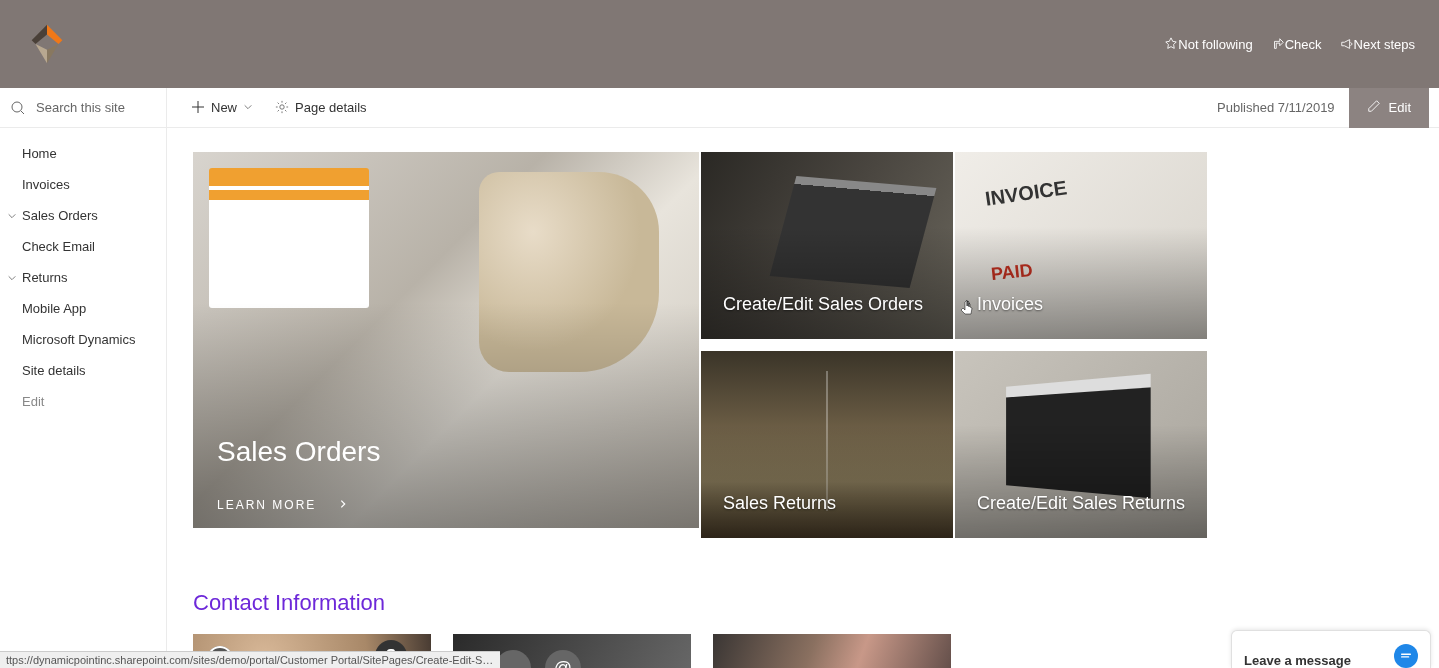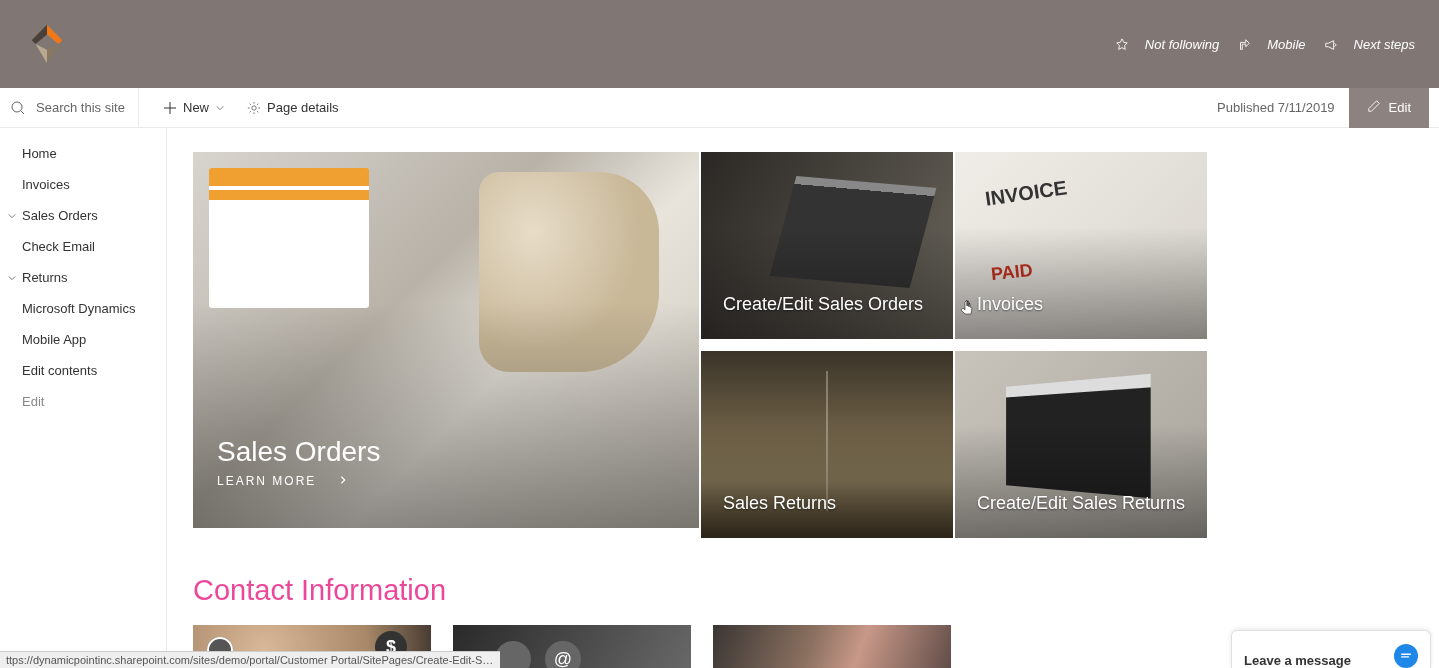--- a/index.html
+++ b/index.html
@@ -5,31 +5,31 @@
 * { box-sizing: border-box; margin: 0; padding: 0; }
 body { font-family: "Segoe UI", Arial, sans-serif; font-size: 14px; color: #333; background: #fff; width: 1439px; }
 
 
 .site-header { background: #807774; height: 88px; display: flex; align-items: center; padding: 0 24px; color: #fff; }
 .logo { width: 46px; height: 46px; margin-right: 22px; position: relative; }
 .logo svg { width: 100%; height: 100%; }
 .site-title { font-size: 24px; font-weight: 300; color: #fff; }
 .header-spacer { flex: 1; }
 .header-actions { display: flex; gap: 18px; align-items: center; font-size: 13px; color: #fff; }
-.header-action { display: flex; align-items: flex-end; gap: 16px; cursor: pointer; font-style: italic; }
+.header-action { display: flex; align-items: flex-start; gap: 0; cursor: pointer; }
 .header-action .icon { width: 14px; height: 14px; display: inline-flex; align-items: center; justify-content: center; }
 
 
 .cmd-bar { height: 40px; border-bottom: 1px solid #ebebeb; display: flex; align-items: center; padding: 0 10px 0 0; background: #fff; }
-.search-box { width: 139px; display: flex; align-items: center; padding: 0 10px; height: 100%; color: #666; border-right: 1px solid #ebebeb; }
+.search-box { width: 167px; display: flex; align-items: center; padding: 0 10px; height: 100%; color: #666; border-right: 1px solid #ebebeb; }
 .search-box .icon { margin-right: 10px; width: 16px; height: 16px; }
 .search-input { border: none; outline: none; font-size: 13px; color: #333; width: 100%; }
 .search-input::placeholder { color: #666; }
 .cmd-buttons { display: flex; align-items: center; gap: 18px; padding-left: 24px; height: 100%; }
-.cmd-btn { display: flex; align-items: flex-end; gap: 6px; font-size: 13px; color: #333; cursor: pointer; }
+.cmd-btn { display: flex; align-items: flex-start; gap: 6px; font-size: 13px; color: #333; cursor: pointer; }
 .cmd-btn .icon { width: 14px; height: 14px; }
 .cmd-spacer { flex: 1; }
 .publish-info { font-size: 13px; color: #666; padding-right: 14px; margin-left: 44px; }
 .edit-btn { background: #8c8381; color: #fff; height: 40px; display: flex; align-items: center; gap: 8px; padding: 0 18px; cursor: pointer; font-size: 13px; }
 
 
 .main-wrap { display: flex; }
 .sidebar { width: 167px; border-right: 1px solid #ebebeb; padding-top: 10px; min-height: 540px; }
 .nav-item { padding: 8px 10px 8px 22px; font-size: 13px; color: #333; cursor: pointer; display: flex; align-items: center; }
 .nav-item.has-chevron { padding-left: 6px; }
@@ -39,23 +39,23 @@
 .content { flex: 1; padding: 24px 24px 24px 26px; }
 .tiles { display: flex; gap: 2px; }
 .tile-large { width: 506px; height: 376px; position: relative; color: #fff; overflow: hidden; cursor: pointer; }
 .tile-col { display: flex; flex-direction: column; gap: 12px; }
 .tile-row { display: flex; gap: 2px; }
 .tile { width: 252px; height: 187px; position: relative; color: #fff; overflow: hidden; cursor: pointer; }
 .tile-bg, .tile-large-bg { position: absolute; inset: 0; }
 .tile-overlay { position: absolute; inset: 0; background: linear-gradient(transparent 40%, rgba(0,0,0,0.4)); }
 .tile-label { position: absolute; left: 22px; bottom: 24px; font-size: 18px; font-weight: 400; text-shadow: 0 1px 2px rgba(0,0,0,0.5); }
 .tile-large .title { position: absolute; left: 24px; bottom: 60px; font-size: 28px; font-weight: 400; }
-.tile-large .learn-more { position: absolute; left: 24px; bottom: 40px; font-size: 12px; letter-spacing: 2px; display: flex; align-items: center; gap: 22px; }
-
-.section-title { font-size: 29px; font-weight: 400; color: #ec4899; margin-top: 36px; margin-bottom: 18px; }
+.tile-large .learn-more { position: absolute; left: 24px; bottom: 16px; font-size: 12px; letter-spacing: 2px; display: flex; align-items: center; gap: 22px; }
+
+.section-title { font-size: 22px; font-weight: 400; color: #6d28d9; margin-top: 52px; margin-bottom: 18px; }
 .contact-tiles { display: flex; gap: 22px; }
 .contact-tile { width: 238px; height: 62px; background: #999; overflow: hidden; position: relative; cursor: pointer; }
 
 
 .chat-widget { position: fixed; right: 8px; bottom: 0; width: 200px; height: 38px; background: #fff; border: 1px solid #e0e0e0; border-bottom: none; border-radius: 6px 6px 0 0; display: flex; align-items: flex-end; padding: 0 12px; font-size: 13px; font-weight: 600; color: #333; box-shadow: 0 -1px 4px rgba(0,0,0,0.1); cursor: pointer; }
 .chat-widget .spacer { flex: 1; }
 .chat-bubble { width: 24px; height: 24px; background: #1f87e8; border-radius: 50%; display: flex; align-items: center; justify-content: center; color: #fff; font-size: 12px; }
 
 
 .status-bar { position: fixed; left: 0; bottom: 0; background: #efefef; border-top: 1px solid #ccc; font-size: 11px; color: #555; padding: 2px 6px; max-width: 500px; white-space: nowrap; overflow: hidden; text-overflow: ellipsis; }
@@ -105,21 +105,21 @@
           </svg>
       </span>
       <span>Not following</span>
     </div>
     <div class="header-action">
       <span class="icon">
         <svg viewBox="0 0 16 16" width="14" height="14">
             <path d="M10 2l4 4-4 4V7H6v6H4V5h6z" fill="none" stroke="#fff" stroke-width="1"></path>
           </svg>
       </span>
-      <span>Mobile</span>
+      <span>Check</span>
     </div>
     <div class="header-action">
       <span class="icon">
         <svg viewBox="0 0 16 16" width="14" height="14">
             <path d="M2 6h3l6-3v10l-6-3H2z M12 6l2 2-2 2" fill="none" stroke="#fff" stroke-width="1"></path>
           </svg>
       </span>
       <span>Next steps</span>
     </div>
   </div>
@@ -192,27 +192,27 @@
       </div>
     <div class="nav-item has-chevron">
       <span class="nav-chevron">
           <svg viewBox="0 0 12 12" width="10" height="10">
             <path d="M2 4l4 4 4-4" fill="none" stroke="#666" stroke-width="1"></path>
           </svg>
         </span>
       <span>Returns</span>
     </div>
     <div class="nav-item">
+        <span>Mobile App</span>
+      </div>
+    <div class="nav-item">
         <span>Microsoft Dynamics</span>
       </div>
     <div class="nav-item">
-        <span>Mobile App</span>
-      </div>
-    <div class="nav-item">
-        <span>Edit contents</span>
+        <span>Site details</span>
       </div>
     <div class="nav-item faded">
         <span>Edit</span>
       </div>
   </div>
 
   <div class="content">
     <div class="tiles">
       <div class="tile-large">
         <div class="tile-large-bg bg-sales-orders"></div>

